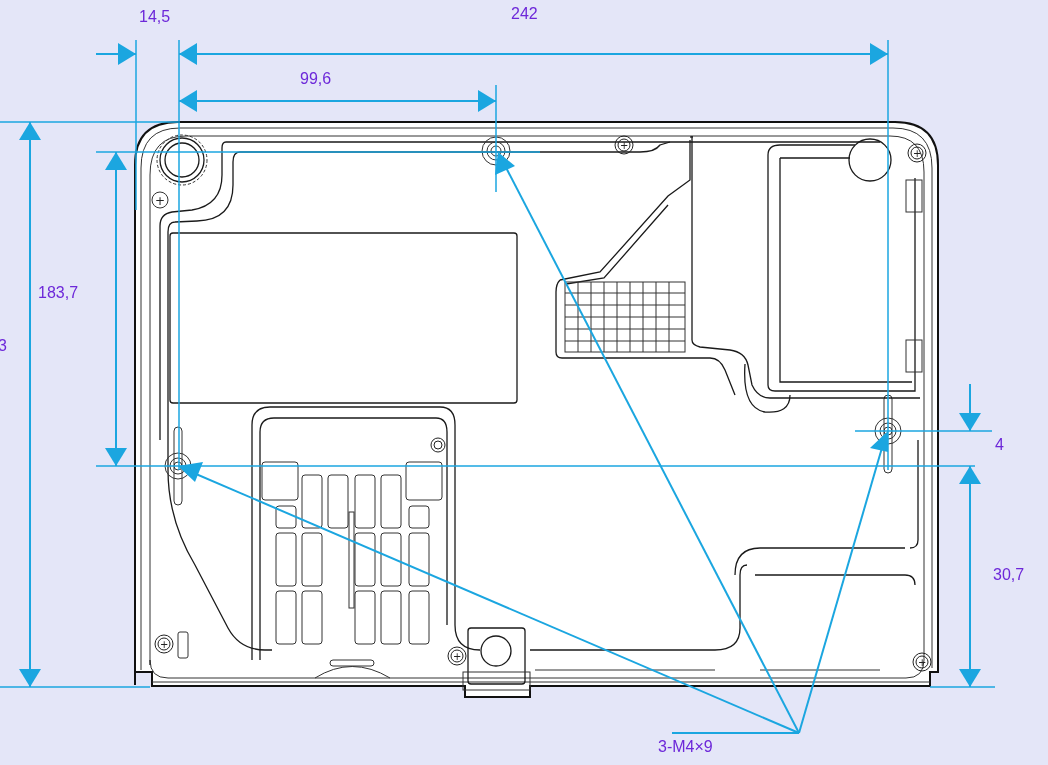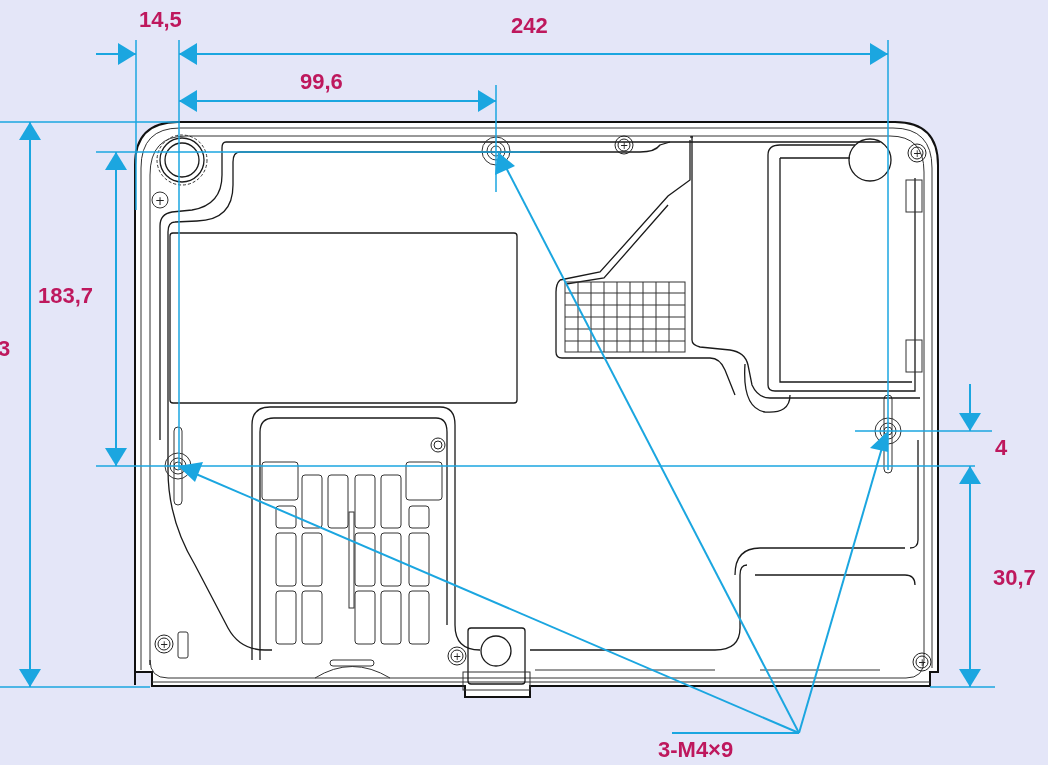--- a/index.html
+++ b/index.html
@@ -4,21 +4,21 @@
 <style>
   html, body { margin:0; padding:0; }
   body { width:1048px; height:765px; background:#e4e6f8; overflow:hidden; position:relative; font-family:"Liberation Sans", sans-serif; }
   #drawing { position:absolute; left:0; top:0; width:1048px; height:765px; }
   .outline { fill:none; stroke:#1a1a1a; stroke-width:1.3; }
   .outline-thin { fill:none; stroke:#333; stroke-width:1; }
   .body-fill { fill:#ffffff; stroke:#111; stroke-width:2; }
   .dim { stroke:#1ba6e0; stroke-width:2; fill:none; }
   .dim-thin { stroke:#1ba6e0; stroke-width:1.5; fill:none; }
   .arrow { fill:#1ba6e0; }
-  .label { position:absolute; color:#be185d; font-size:22px; font-family:"Liberation Sans", sans-serif; line-height:1; white-space:nowrap;font-weight:bold; }
+  .label { position:absolute; color:#6d28d9; font-size:16px; font-family:"Liberation Sans", sans-serif; line-height:1; white-space:nowrap; }
 </style>
 </head>
 <body>
 
 <svg id="drawing" viewBox="0 0 1048 765" xmlns="http://www.w3.org/2000/svg">
 
   <g>
     <path class="body-fill" d="M135,685 L135,165 Q135,122 178,122 L895,122 Q938,122 938,165 L938,672 L930,672 L930,686 L530,686 L530,697 L465,697 L465,686 L152,686 L152,672 L135,672 Z"></path>
     <path class="outline-thin" d="M141,670 L141,168 Q141,128 180,128 L893,128 Q932,128 932,168 L932,668"></path>
     <path class="outline-thin" d="M150,665 L150,175 Q150,136 186,136 L890,136 Q924,136 924,172 L924,660 Q924,678 906,678 L168,678 Q150,678 150,660 Z"></path>
@@ -198,19 +198,19 @@
     <line class="dim" x1="799" y1="733" x2="500" y2="156"></line>
     <polygon class="arrow" points="498,152 495,175 515,166"></polygon>
     <line class="dim" x1="799" y1="733" x2="182" y2="468"></line>
     <polygon class="arrow" points="178,466 195,482 203,462"></polygon>
     <line class="dim" x1="799" y1="733" x2="886" y2="434"></line>
     <polygon class="arrow" points="888,431 870,448 888,452"></polygon>
   </g>
 </svg>
 
 <div class="label" style="left:139px; top:9px;">14,5</div>
-<div class="label" style="left:511px; top:15px;">242</div>
+<div class="label" style="left:511px; top:6px;">242</div>
 <div class="label" style="left:300px; top:71px;">99,6</div>
 <div class="label" style="left:-2px; top:338px;">3</div>
 <div class="label" style="left:38px; top:285px;">183,7</div>
 <div class="label" style="left:995px; top:437px;">4</div>
 <div class="label" style="left:993px; top:567px;">30,7</div>
 <div class="label" style="left:658px; top:739px;">3-M4×9</div>
 
 </body></html>

